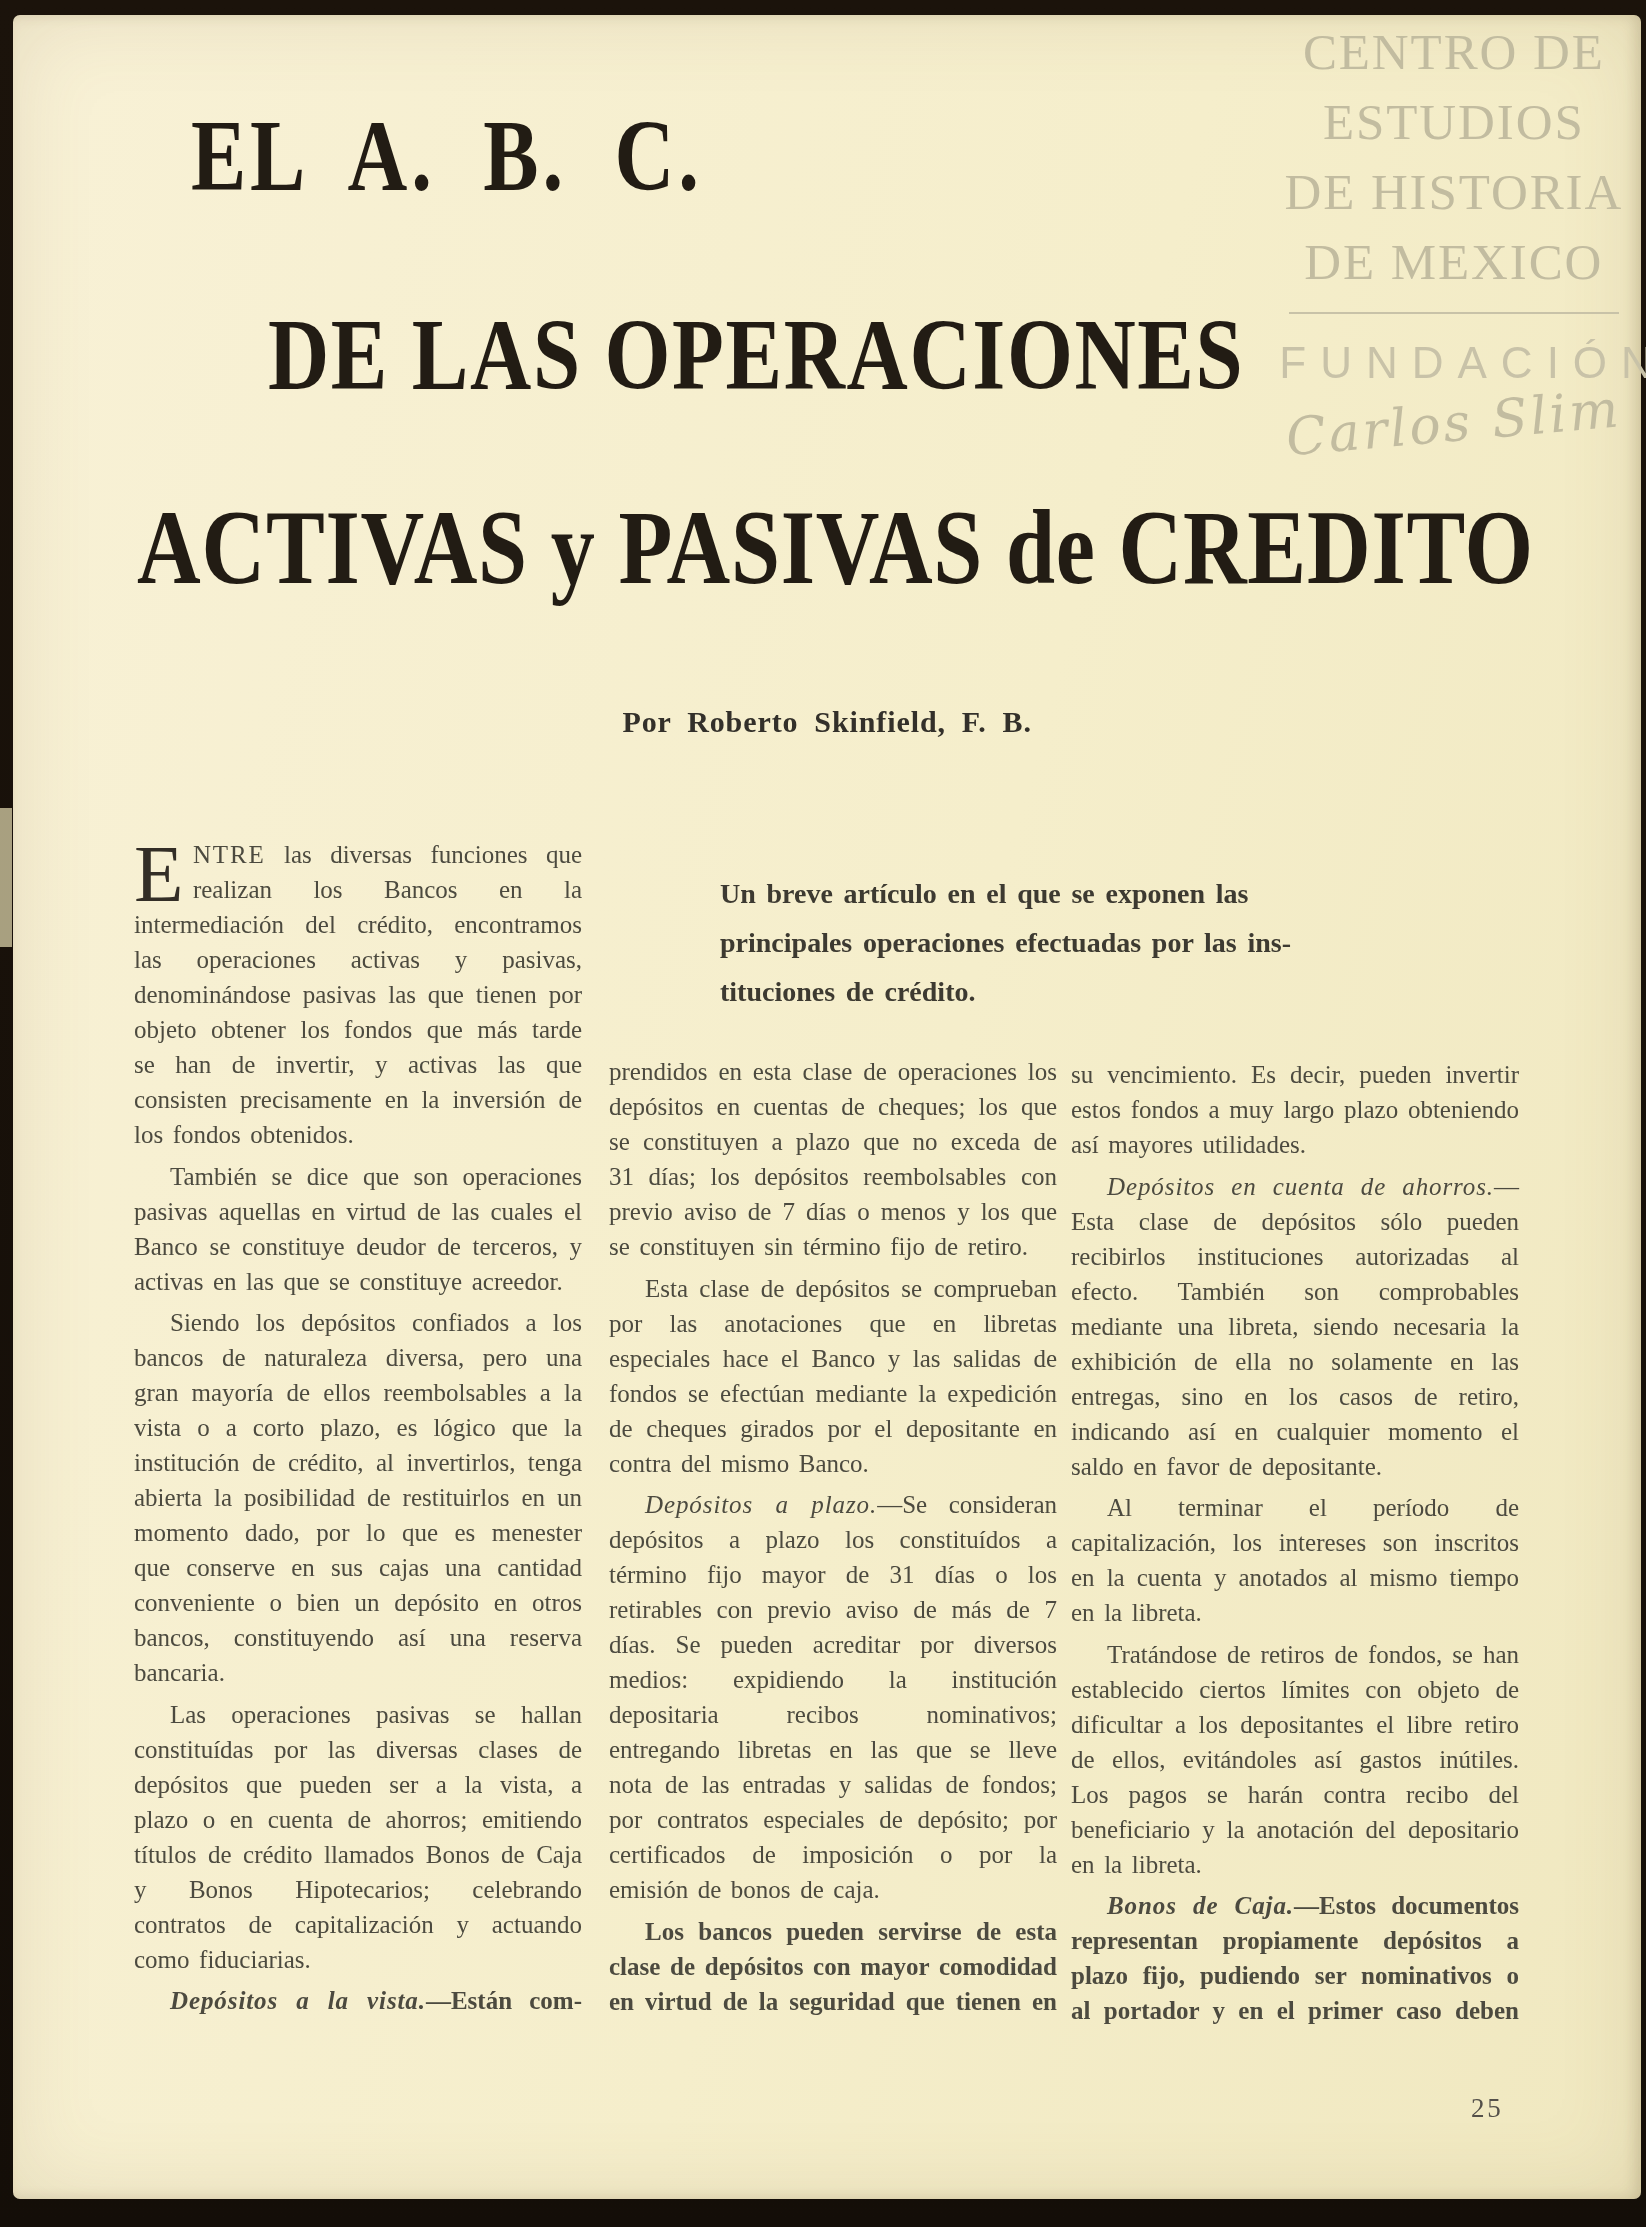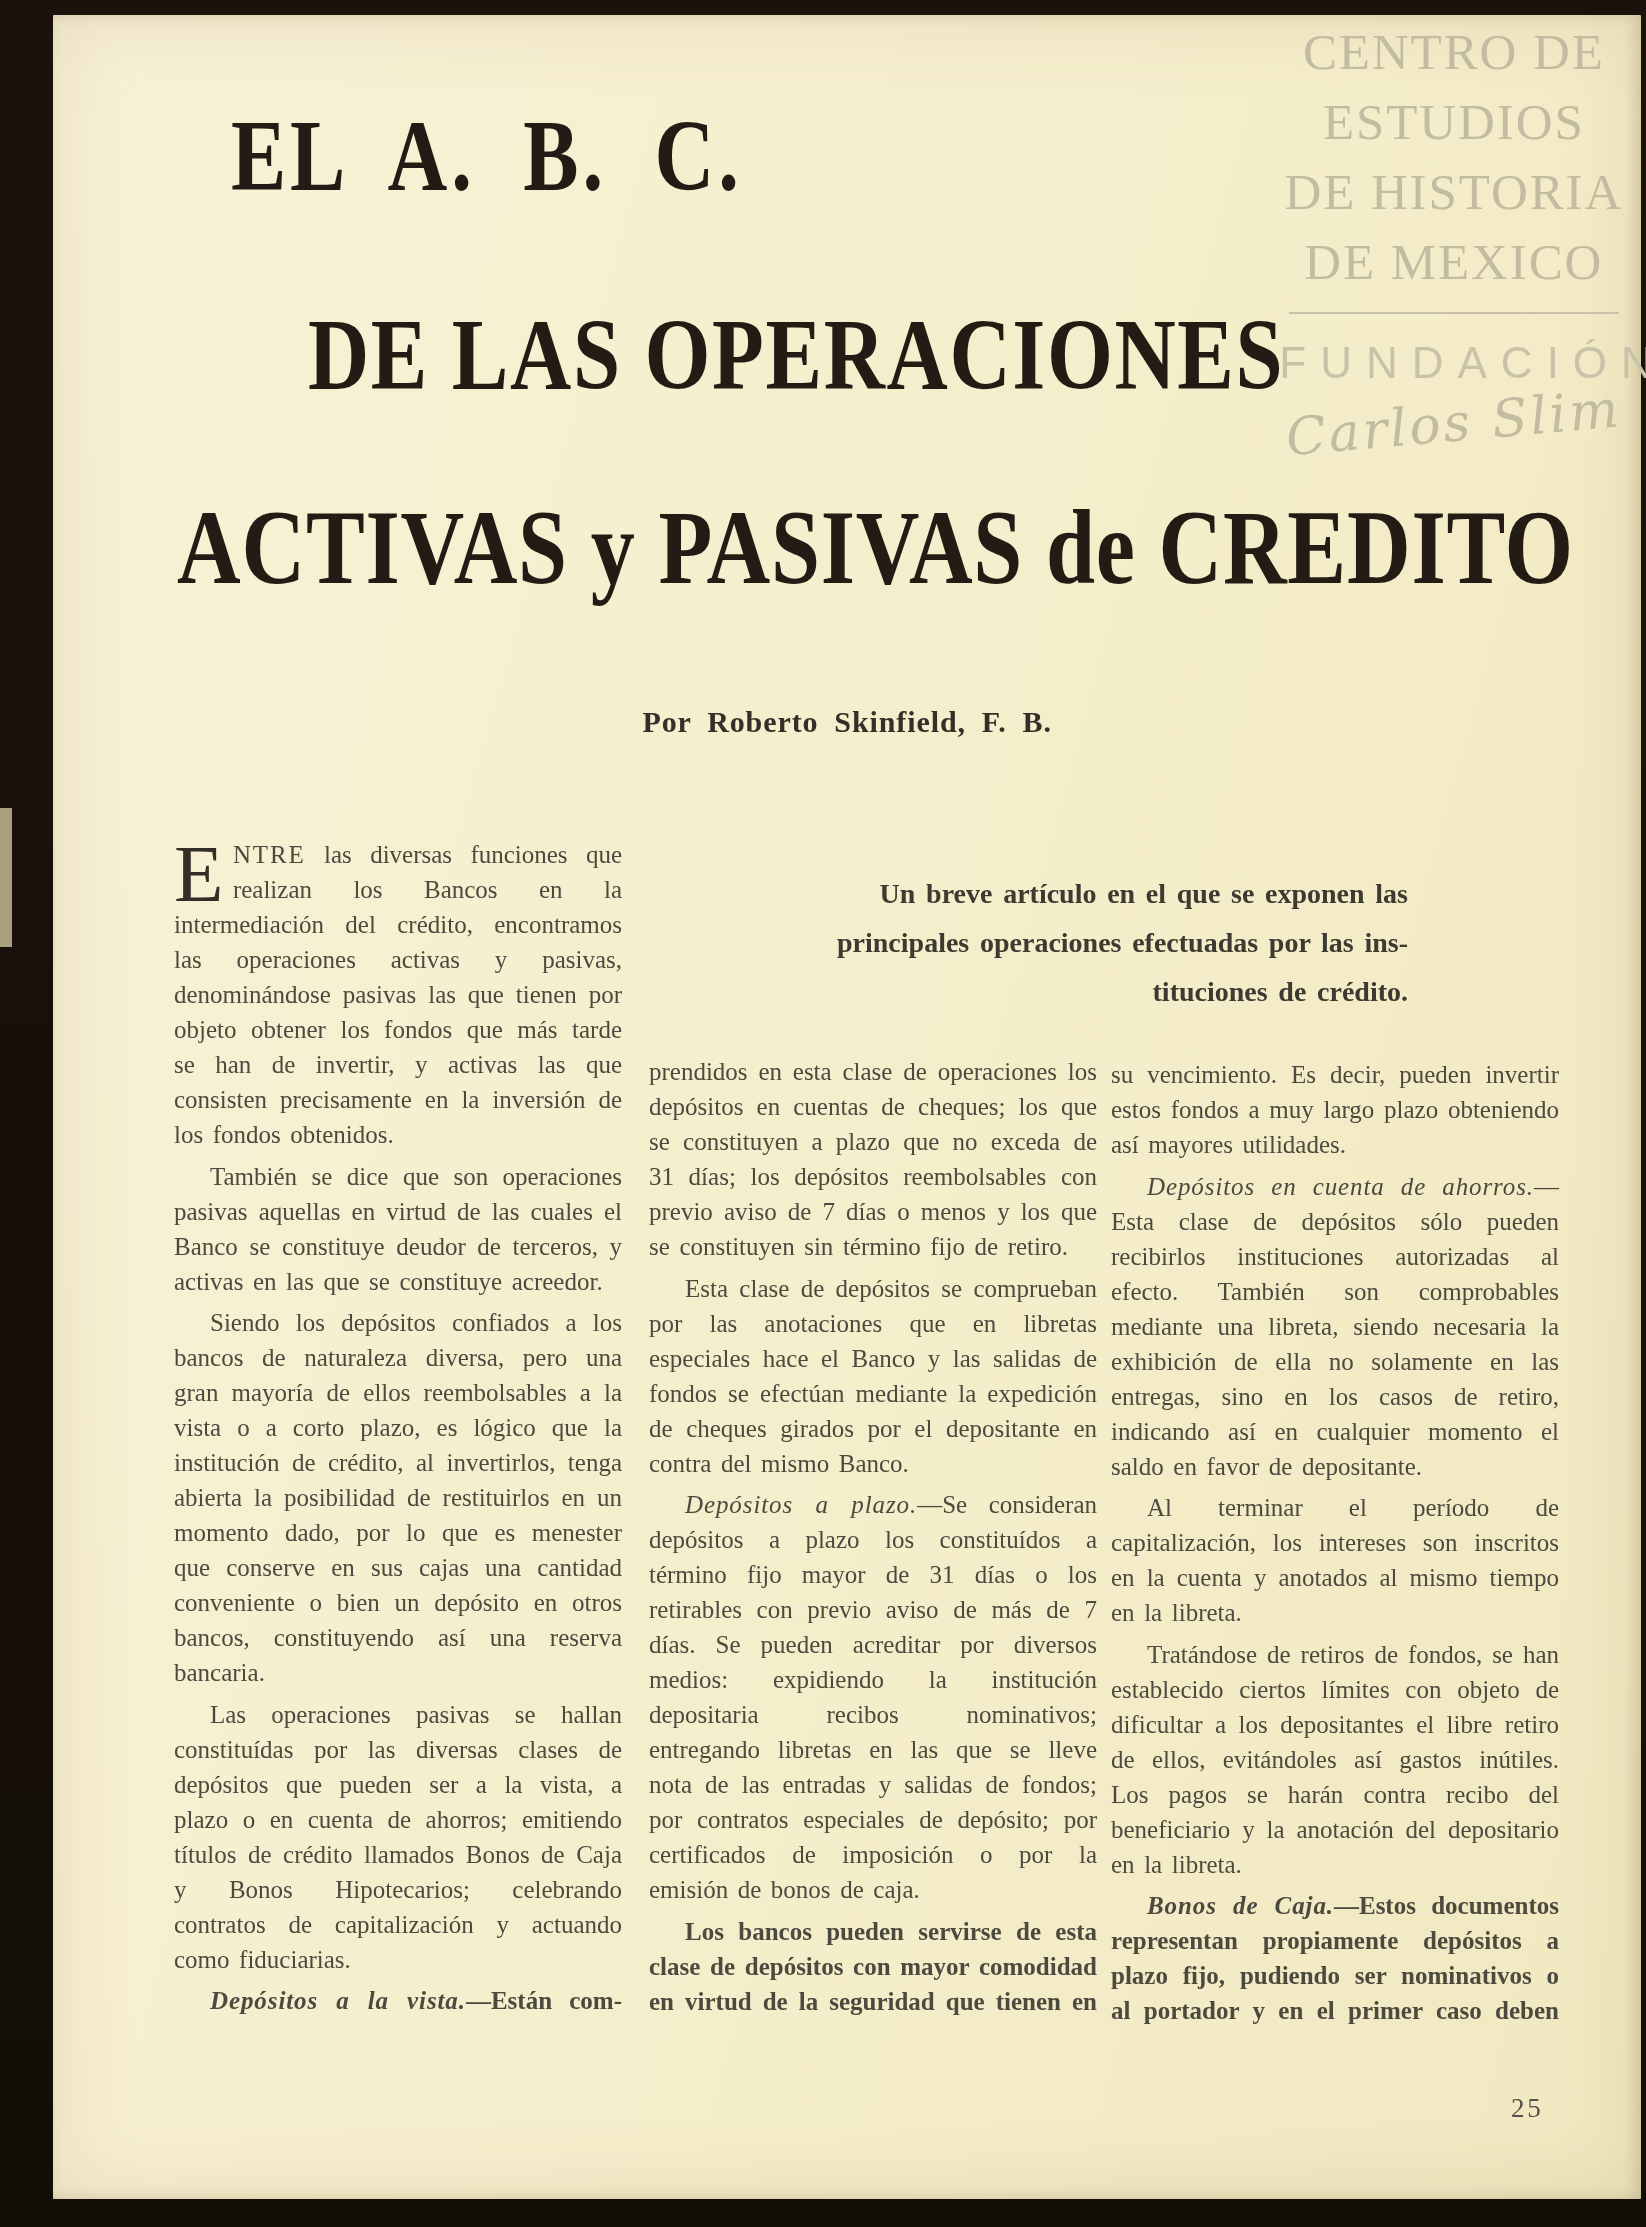--- a/index.html
+++ b/index.html
@@ -5,22 +5,21 @@
   html,body { margin:0; padding:0; background:#17100a; }
   .stage {
     position:relative; width:1646px; height:2227px; overflow:hidden;
     background:linear-gradient(180deg,#1b130b 0%, #140e08 100%);
     font-family:"Liberation Serif", serif;
   }
   .paper {
     position:absolute; left:13px; top:15px; right:4.7px; bottom:28px;
     background:linear-gradient(105deg,#f8f1d6 0%, #f5eecb 55%, #f0e8c0 100%);
     box-shadow: inset 0 0 84px rgba(125,102,58,0.14), inset -5.6px 0 13px rgba(90,70,40,0.18);
-    border-radius:1px;
-    margin-left:40px;
+    border-radius:7px;
   }
   .left-page-edge {
     position:absolute; left:0; top:808px; width:12px; height:139px;
     background:#cdc49e; opacity:.8;
   }
   
   .watermark {
     position:absolute; top:1.9px; right:13px; width:349px; text-align:center;
     color:#c2bca0; user-select:none; pointer-events:none;
   }
@@ -44,21 +43,21 @@
   }
   .t1 { left:178px; top:91px;  font-size:101px; word-spacing:28px; letter-spacing:4.7px; transform:scaleX(0.82); }
   .t2 { left:255px; top:290px; font-size:101px; letter-spacing:1.9px;  transform:scaleX(0.84); }
   .t3 { left:124px; top:480px; font-size:105px; letter-spacing:0.9px;  transform:scaleX(0.84); }
   .byline {
     position:absolute; left:0; right:0; top:690px; text-align:center;
     font-size:30px; font-weight:bold; color:#33302a; word-spacing:7.5px; letter-spacing:0.9px;
   }
   
   .abstract {
-    position:absolute; left:729px; top:854px; width:626px; text-align:right;
+    position:absolute; left:707px; top:854px; width:626px; text-align:left;
     font-size:28px; font-weight:bold; line-height:49px; color:#3d3a31; word-spacing:3.7px;
   }
   
   .col {
     position:absolute; width:448px; font-size:25px; line-height:35px;
     color:#4c4a3f; text-align:justify; word-spacing:3.3px;
   }
   .col-left  { left:121px;  top:822px; }
   .col-mid   { left:596px;  top:1039px; }
   .col-right { left:1058px; top:1042px; }

